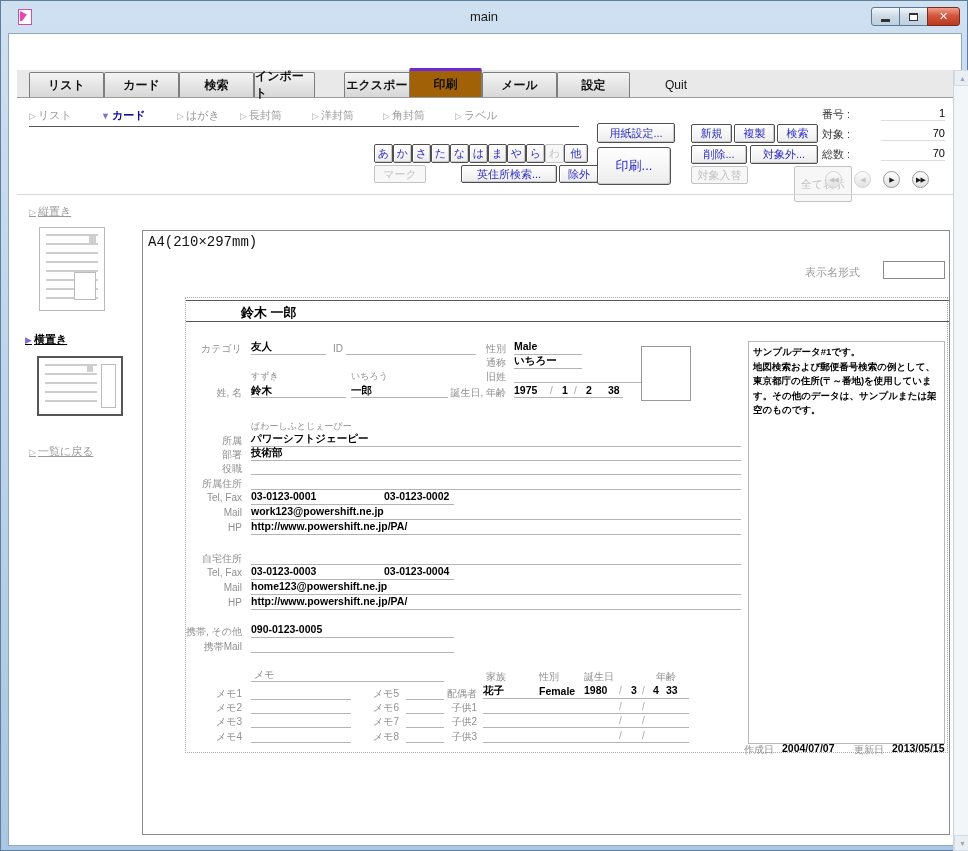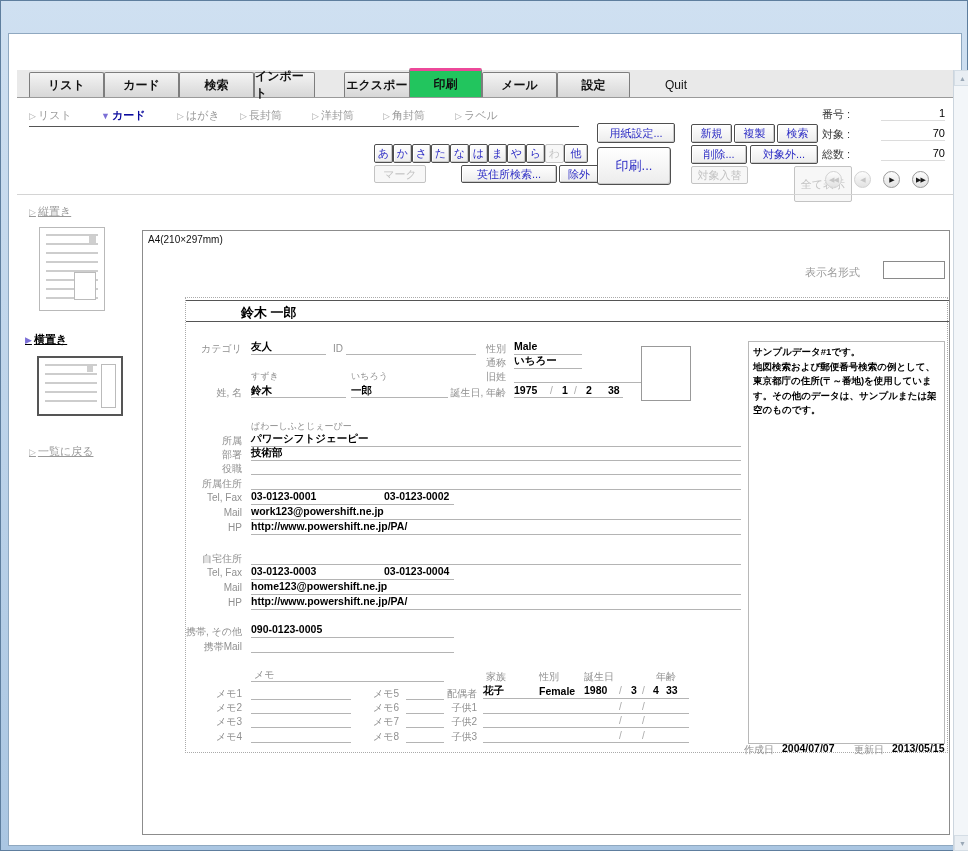--- a/index.html
+++ b/index.html
@@ -31,21 +31,21 @@
   
   .inner { position:absolute; left:7px; top:32px; width:954px; height:813px;
     background:#fff; border:1px solid #8fa8c0; }
 
   
   .tabstrip { position:absolute; left:8px; top:36px; width:937px; height:28px;
     background:#e9e9e9; border-bottom:1px solid #9a9a9a; }
   .tab { position:absolute; bottom:0; height:25px; border:1px solid #7d7d7d; border-bottom:none;
     background:linear-gradient(#f4f4f4,#d7d7d7); display:flex; align-items:center; justify-content:center;
     font-size:12px; font-weight:bold; color:#111; border-radius:2px 2px 0 0; }
-  .tab.active { height:29px; background:#22c55e; border-top:3px solid #ec4899; z-index:2;justify-content:center; }
+  .tab.active { height:29px; background:#a16207; border-top:3px solid #6d28d9; z-index:2;justify-content:center; }
   .tab-plain { position:absolute; bottom:5px; font-size:12px; color:#111;margin-top:13px; }
 
   
   .subnav-item { position:absolute; top:74px; font-size:11px; color:#999; white-space:nowrap; }
   .subnav-item .tri { color:#aaa; font-size:9px; margin-right:2px; }
   .subnav-item.active { color:#0b0b9e; font-weight:bold; }
   .subnav-item.active .tri { color:#7b6fd6; }
   .subnav-rule { position:absolute; left:20px; top:92px; width:550px; border-top:1px solid #555; }
 
   
@@ -79,21 +79,21 @@
   .thumb { position:absolute; background:#fff; border:1px solid #b9b9b9; }
   .thumb.selected { border:2px solid #555; }
   .thumb .lines { position:absolute; left:6px; right:6px; top:6px; bottom:6px;
     background:repeating-linear-gradient(to bottom,#cdcdcd 0 2px,transparent 2px 9px); }
   .thumb .pbox { position:absolute; border:1px solid #bbb; background:#fff; }
   .thumb .psq { position:absolute; background:#cfcfcf; }
 
   
   .paper { position:absolute; left:133px; top:196px; width:808px; height:605px;
     background:#fff; border:1px solid #8c8c8c; }
-  .paper-meta { position:absolute; font-size:10px; color:#111; white-space:nowrap; }
+  .paper-meta { position:absolute; font-size:14px; color:#111; white-space:nowrap;font-family:Liberation Mono, monospace; }
   .dn-label { position:absolute; left:662px; top:34px; font-size:11px; color:#9a9a9a; }
   .dn-input { position:absolute; left:740px; top:30px; width:62px; height:18px;
     border:1px solid #8a8a8a; background:#fff; }
 
   
   .card { position:absolute; left:42px; top:66px; width:763px; height:456px;
     border:1px dotted #aaa; background:#fff; }
   .hline { position:absolute; left:0; width:763px; border-top:1px solid #555; }
   .card-name { position:absolute; left:55px; top:6px; font-size:13px; font-weight:bold; color:#000; white-space:nowrap; }
   .lbl { position:absolute; font-size:10px; color:#909090; white-space:nowrap; }
@@ -110,20 +110,35 @@
   .vscroll { position:absolute; left:944px; top:36px; width:17px; height:782px;
     background:#f3f6f9; border-left:1px solid #ccd5de; }
   .sarrow { position:absolute; left:0; width:17px; height:16px; display:flex; align-items:center;
     justify-content:center; font-size:7px; color:#9aa8b6; background:#e9eef3; border:1px solid #d4dde5; }
 </style>
 </head>
 <body>
 
 <div class="window">
 
+  <div class="titlebar">
+    <div class="app-icon"></div>
+    <div class="win-title">main</div>
+    <div class="winbtns">
+      <div class="wbtn first">
+          <span class="glyph-min"></span>
+        </div>
+      <div class="wbtn">
+          <span class="glyph-max"></span>
+        </div>
+      <div class="wbtn close">
+          <span>✕</span>
+        </div>
+    </div>
+  </div>
 
   <div class="inner">
 
     <div class="tabstrip">
       <div class="tab" style="left:12px;width:75px">
           <span>リスト</span>
         </div>
       <div class="tab" style="left:87px;width:75px">
           <span>カード</span>
         </div>

